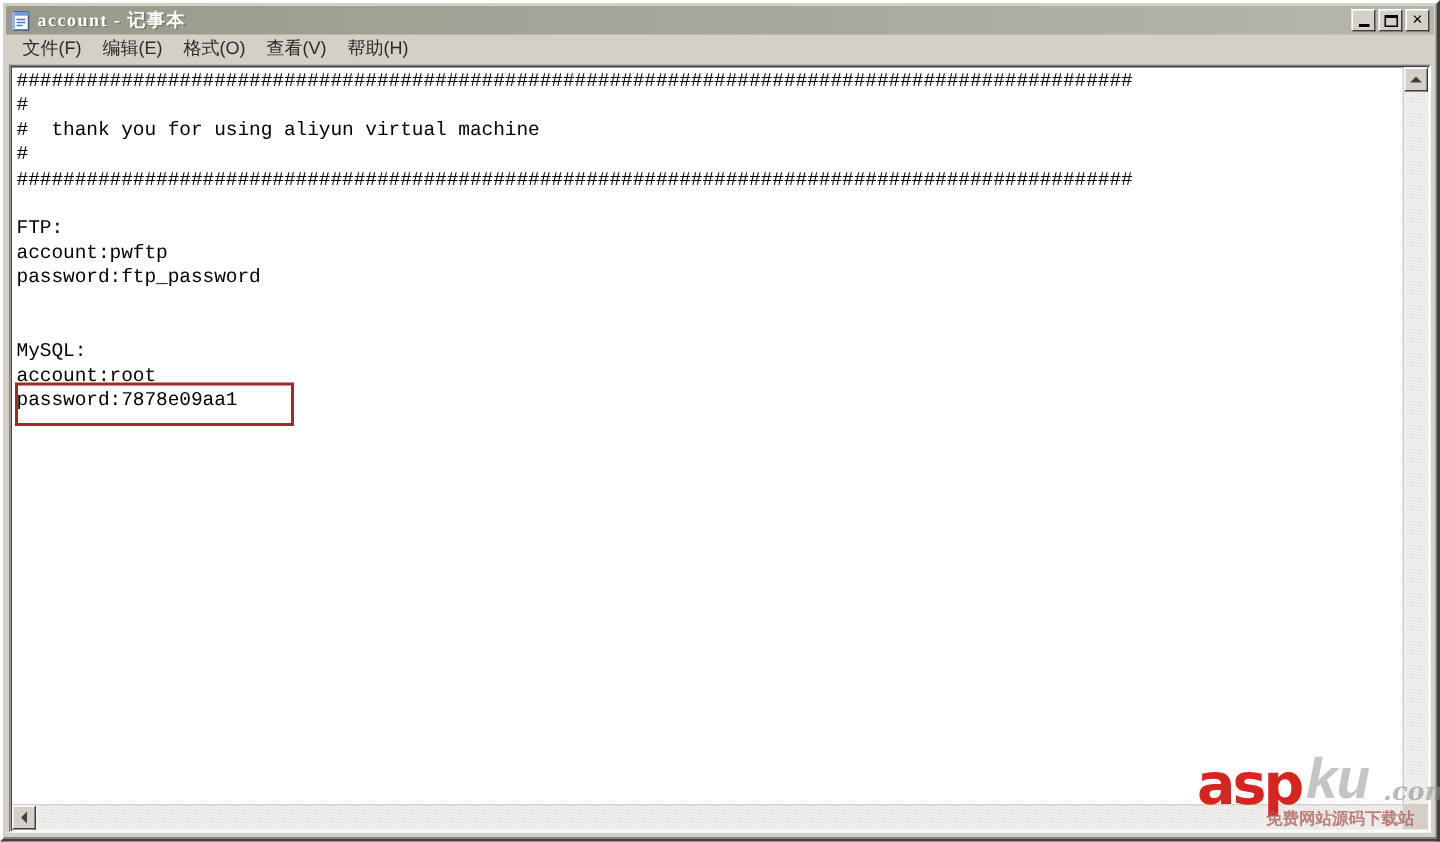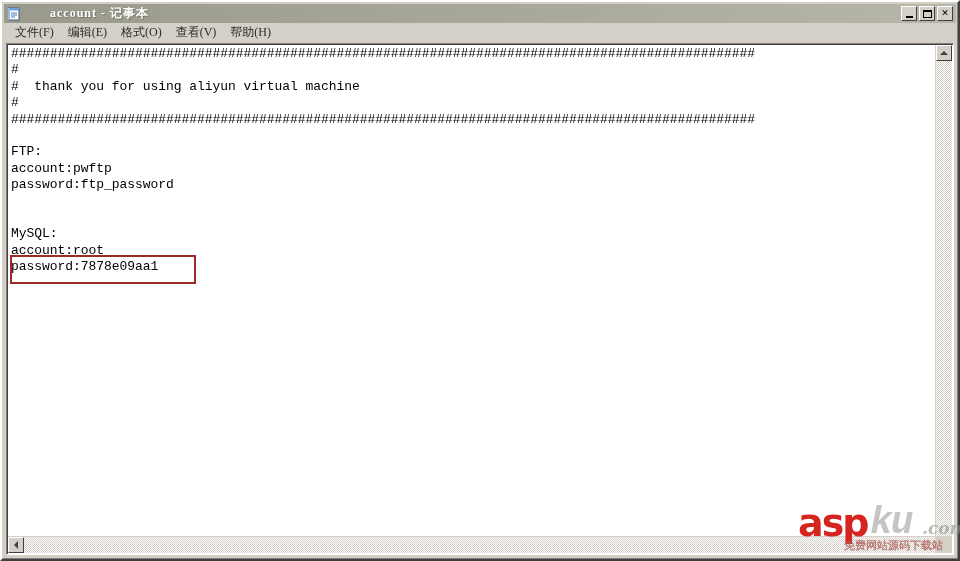--- a/index.html
+++ b/index.html
@@ -43,21 +43,20 @@
   #title-bar {
     position: absolute;
     left: 2px; top: 2px;
     width: 952px;
     height: 19px;
     background: linear-gradient(to right, #9a9a8c 0%, #a8a89c 55%, #b6b6aa 100%);
     display: flex;
     align-items: center;
     padding: 0 2px;
     box-sizing: border-box;
-    gap: 25px;
   }
   .np-icon {
     width: 14px; height: 14px;
     margin-left: 1px;
     margin-right: 4px;
     flex: 0 0 auto;
     position: relative;
   }
   #title-text {
     font-family: "Liberation Serif", serif;
@@ -107,21 +106,21 @@
     left: 3px; top: 22px;
     width: 950px;
     height: 18px;
     background: #d4d0c8;
     display: flex;
     align-items: center;
     padding-left: 3px;
     box-sizing: border-box;
   }
   .menu-item {
-    font-family: Liberation Serif, serif;
+    font-family: Liberation Sans, sans-serif;
     font-size: 12px;
     color: #2b2b2b;
     padding: 1px 7px 2px 7px;
     white-space: nowrap;
     cursor: default;
   }
 
   
   #client-area {
     position: absolute;

